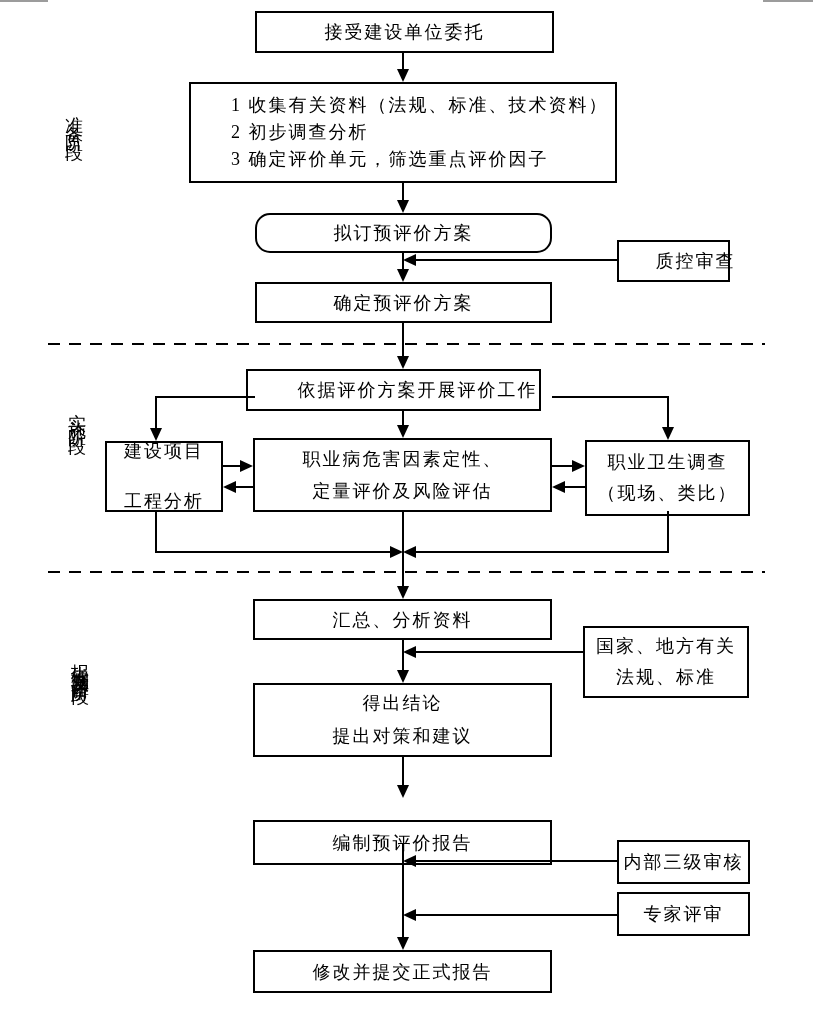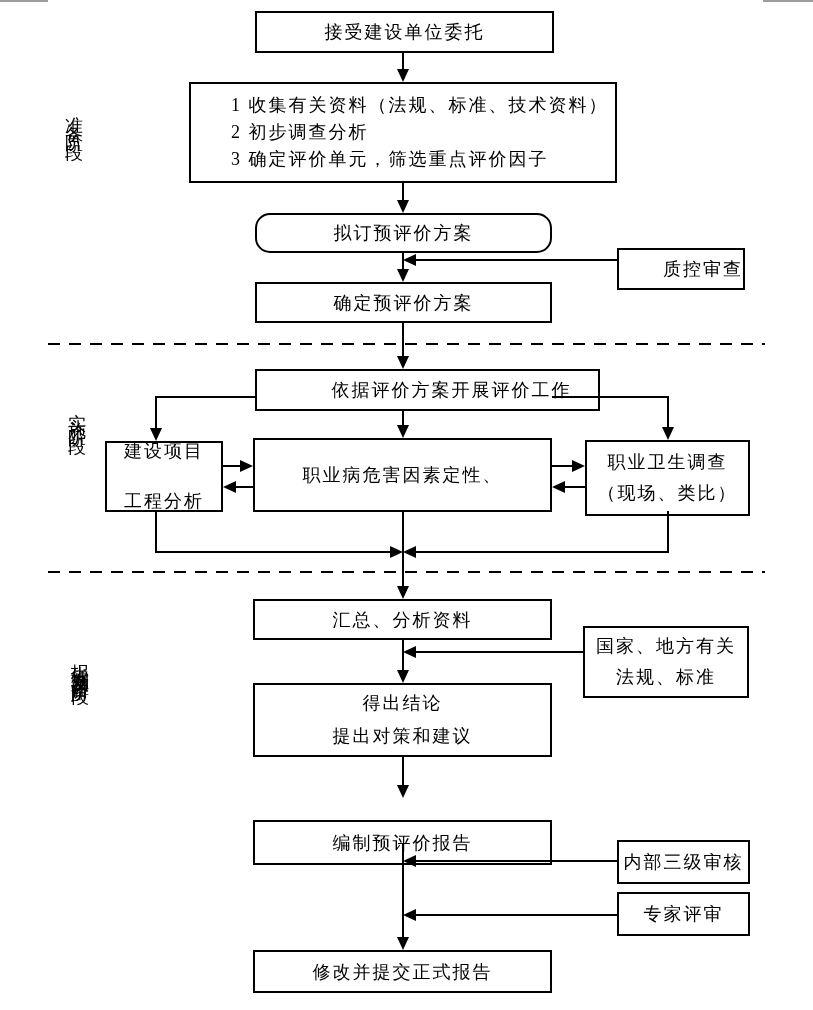--- a/index.html
+++ b/index.html
@@ -48,39 +48,40 @@
   <div class="box list-box" style="left:189px;top:82px;width:428px;height:101px;">
     <span class="ln">1 收集有关资料（法规、标准、技术资料）</span>
     <span class="ln">2 初步调查分析</span>
     <span class="ln">3 确定评价单元，筛选重点评价因子</span>
   </div>
 
   <div class="box" style="left:255px;top:213px;width:297px;height:40px;border-radius:15px;">
     <span class="ln">拟订预评价方案</span>
   </div>
 
-  <div class="box" style="left:617px;top:248px;width:128px;height:42px;padding-left:44px;">
+  <div class="box" style="left:617px;top:240px;width:113px;height:42px;padding-left:44px;">
     <span class="ln">质控审查</span>
   </div>
 
   <div class="box" style="left:255px;top:282px;width:297px;height:41px;">
     <span class="ln">确定预评价方案</span>
   </div>
 
-  <div class="box" style="left:255px;top:369px;width:345px;height:42px;padding-left:48px;">
+  <div class="box" style="left:246px;top:369px;width:295px;height:42px;padding-left:48px;">
     <span class="ln">依据评价方案开展评价工作</span>
   </div>
 
   <div class="box" style="left:105px;top:441px;width:118px;height:71px;line-height:31px;gap:19px;">
     <span class="ln">建设项目</span>
     <span class="ln">工程分析</span>
   </div>
 
   <div class="box" style="left:253px;top:438px;width:299px;height:74px;line-height:32px;">
     <span class="ln">职业病危害因素定性、</span>
+    <span class="ln">定量评价及风险评估</span>
   </div>
 
   <div class="box" style="left:585px;top:440px;width:165px;height:76px;line-height:31px;">
     <span class="ln">职业卫生调查</span>
     <span class="ln">（现场、类比）</span>
   </div>
 
   <div class="box" style="left:253px;top:599px;width:299px;height:41px;">
     <span class="ln">汇总、分析资料</span>
   </div>

